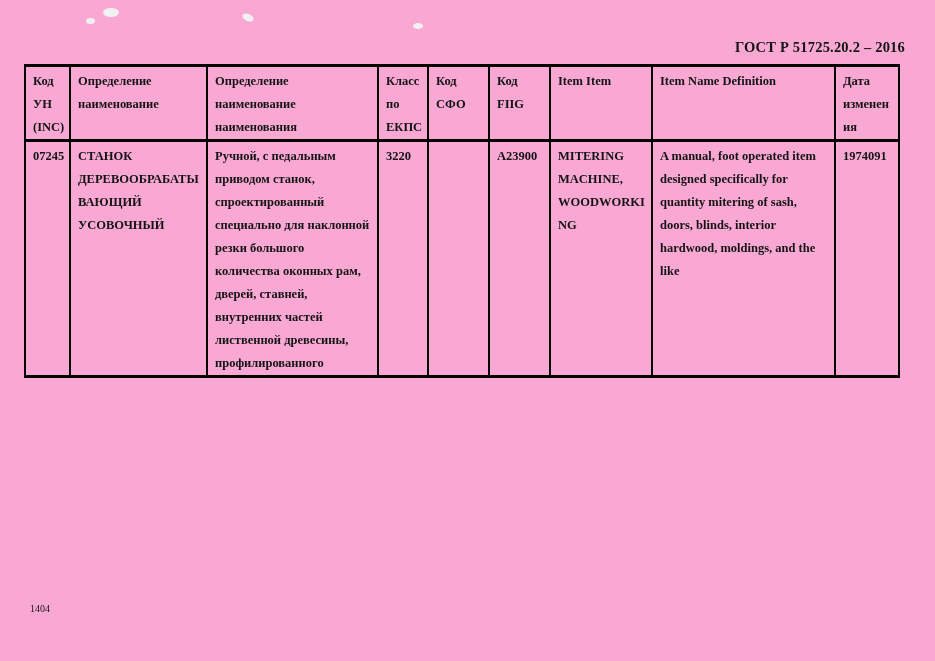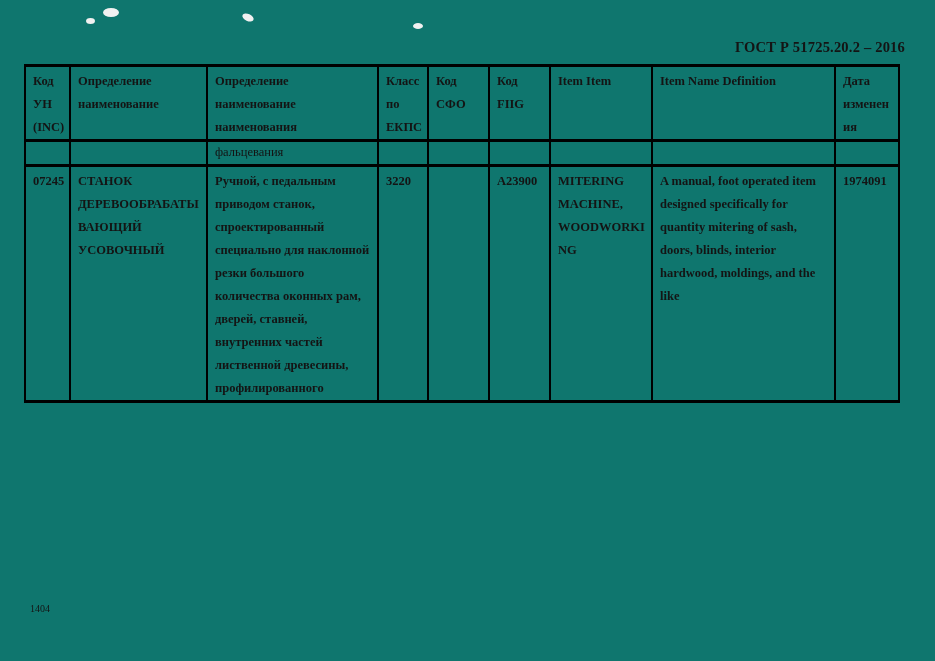--- a/index.html
+++ b/index.html
@@ -5,21 +5,21 @@
   * { margin: 0; padding: 0; box-sizing: border-box; }
   html, body {
     width: 935px; height: 661px;
     background: #ffffff;
     font-family: "Liberation Serif", serif;
     color: #141414;
   }
   .page {
     position: relative;
     width: 935px; height: 661px;
-    background: #0f766e;
+    background: #f9a8d4;
     overflow: hidden;
   }
   
   .smudge { position: absolute; background: #f1f1f1; border-radius: 50%; }
   .smudge.s1 { left: 103px; top: 8px;  width: 16px; height: 9px; }
   .smudge.s2 { left: 242px; top: 14px; width: 12px; height: 7px; transform: rotate(25deg); }
   .smudge.s3 { left: 86px;  top: 18px; width: 9px;  height: 6px; }
   .smudge.s4 { left: 413px; top: 23px; width: 10px; height: 6px; }
 
   .doc-header {
@@ -103,31 +103,20 @@
         <th>Код
 FIIG</th>
         <th>Item Item</th>
         <th>Item Name Definition</th>
         <th>Дата
 изменен
 ия</th>
       </tr>
     </thead>
     <tbody>
-      <tr class="row-cont">
-        <td></td>
-        <td></td>
-        <td>фальцевания</td>
-        <td></td>
-        <td></td>
-        <td></td>
-        <td></td>
-        <td></td>
-        <td></td>
-      </tr>
       <tr class="row-07245">
         <td>07245</td>
         <td>СТАНОК
 ДЕРЕВООБРАБАТЫ
 ВАЮЩИЙ
 УСОВОЧНЫЙ</td>
         <td>Ручной, с педальным
 приводом станок,
 спроектированный
 специально для наклонной

